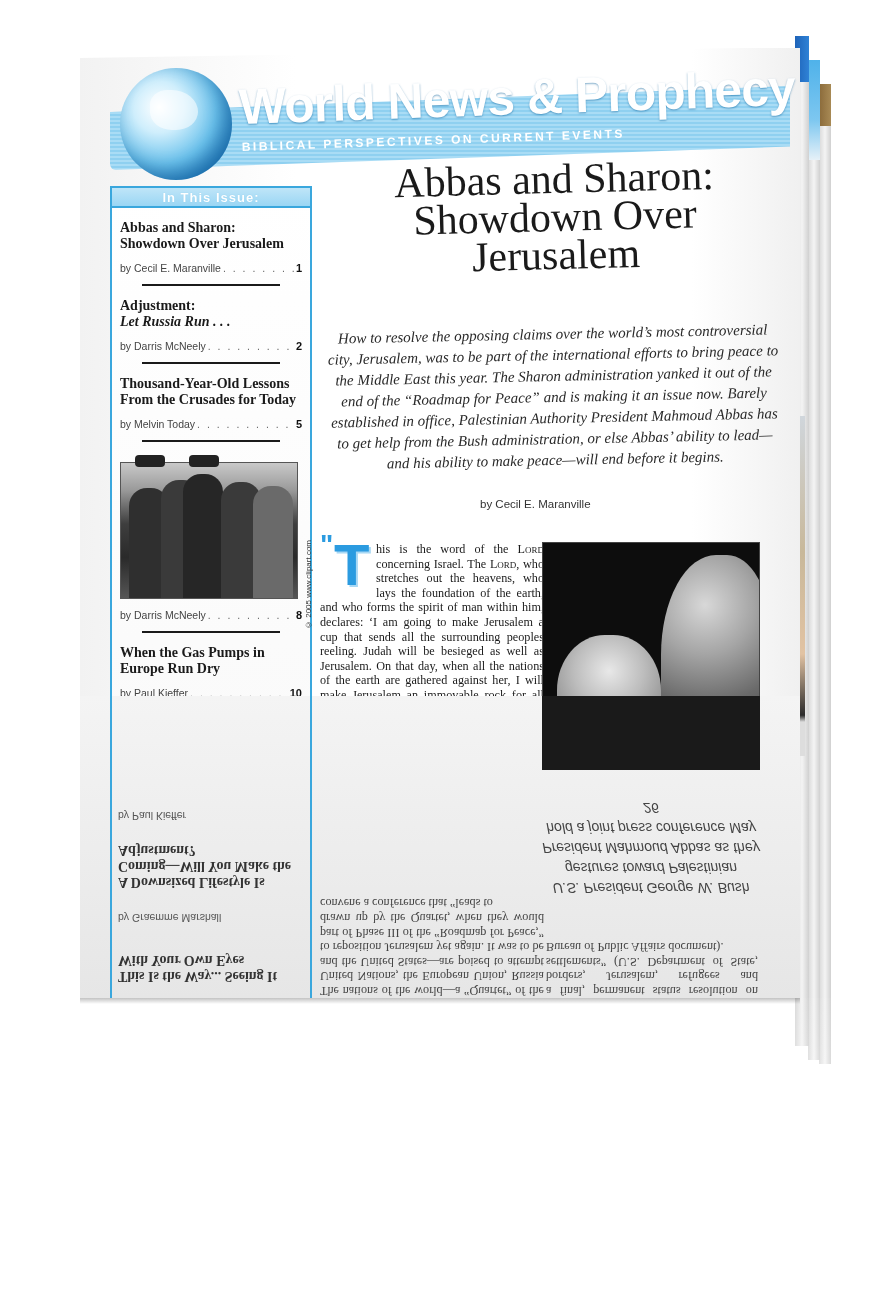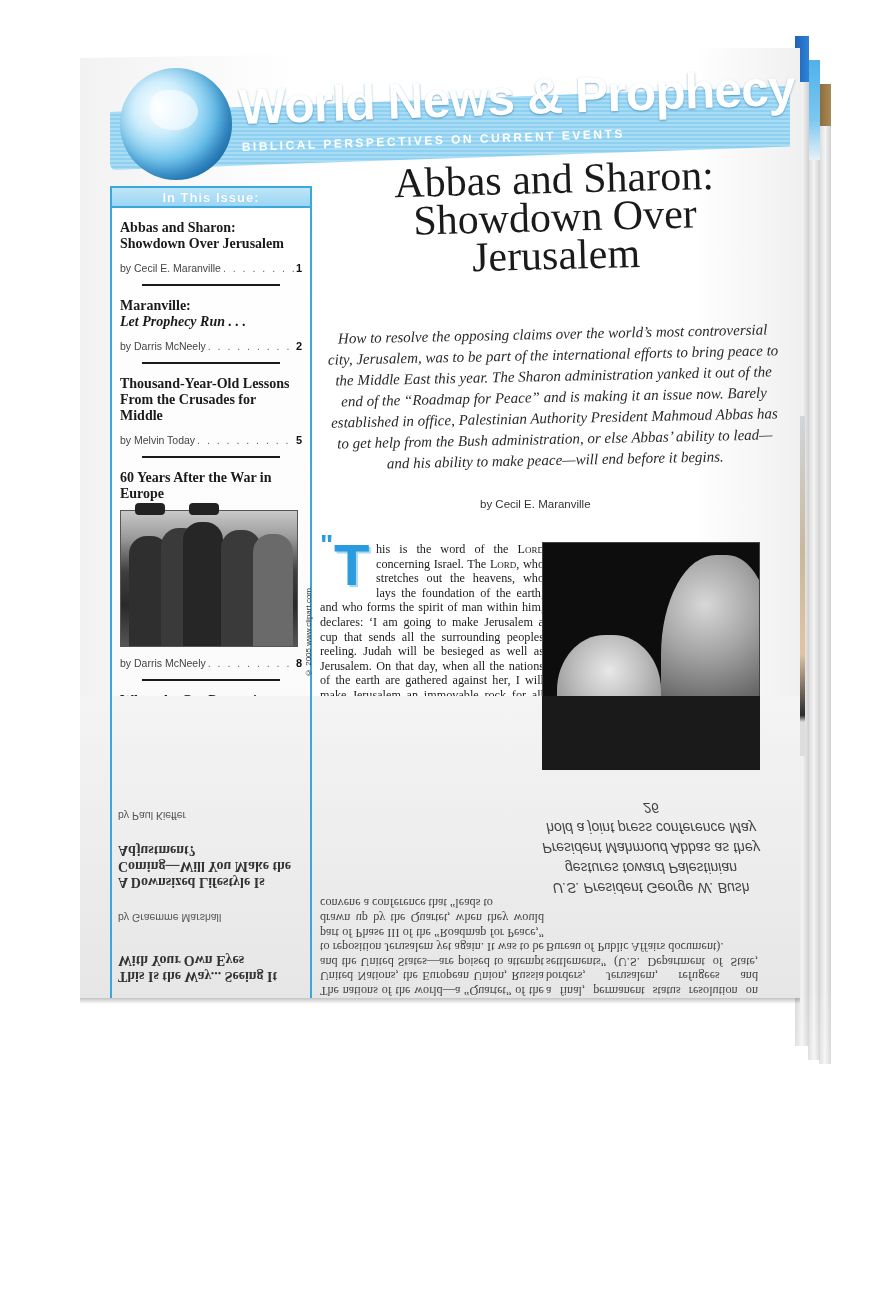--- a/index.html
+++ b/index.html
@@ -154,39 +154,38 @@
       <div class="toc-item">
         <div class="toc-title">Abbas and Sharon: Showdown Over Jerusalem</div>
         <div class="toc-by">
             <span class="auth">by Cecil E. Maranville</span>
             <span class="dots"></span>
             <span class="pg">1</span>
           </div>
         <div class="toc-rule"></div>
       </div>
       <div class="toc-item">
-        <div class="toc-title"><span>Maranville:</span><br><span class="it">Let Prophecy Run . . .</span></div>
+        <div class="toc-title"><span>Adjustment:</span><br><span class="it">Let Russia Run . . .</span></div>
         <div class="toc-by">
             <span class="auth">by Darris McNeely</span>
             <span class="dots"></span>
             <span class="pg">2</span>
           </div>
         <div class="toc-rule"></div>
       </div>
       <div class="toc-item">
-        <div class="toc-title">Thousand-Year-Old Lessons From the Crusades for Middle</div>
+        <div class="toc-title">Thousand-Year-Old Lessons From the Crusades for Today</div>
         <div class="toc-by">
             <span class="auth">by Melvin Today</span>
             <span class="dots"></span>
             <span class="pg">5</span>
           </div>
         <div class="toc-rule"></div>
       </div>
       <div class="toc-item" style="position:relative;">
-        <div class="toc-title">60 Years After the War in Europe</div>
         <div class="toc-photo">
           <div class="fig" style="left:8px;height:110px;"></div>
             <div class="cap" style="left:14px;bottom:104px;"></div>
           <div class="fig" style="left:40px;height:118px;background:#3a3a3a;"></div>
           <div class="fig" style="left:62px;height:124px;background:#262626;"></div>
             <div class="cap" style="left:68px;bottom:118px;"></div>
           <div class="fig" style="left:100px;height:116px;background:#3a3a3a;"></div>
           <div class="fig" style="left:132px;height:112px;background:#6a6a6a;"></div>
         </div>
         <div class="photo-credit">© 2005 www.clipart.com</div>

